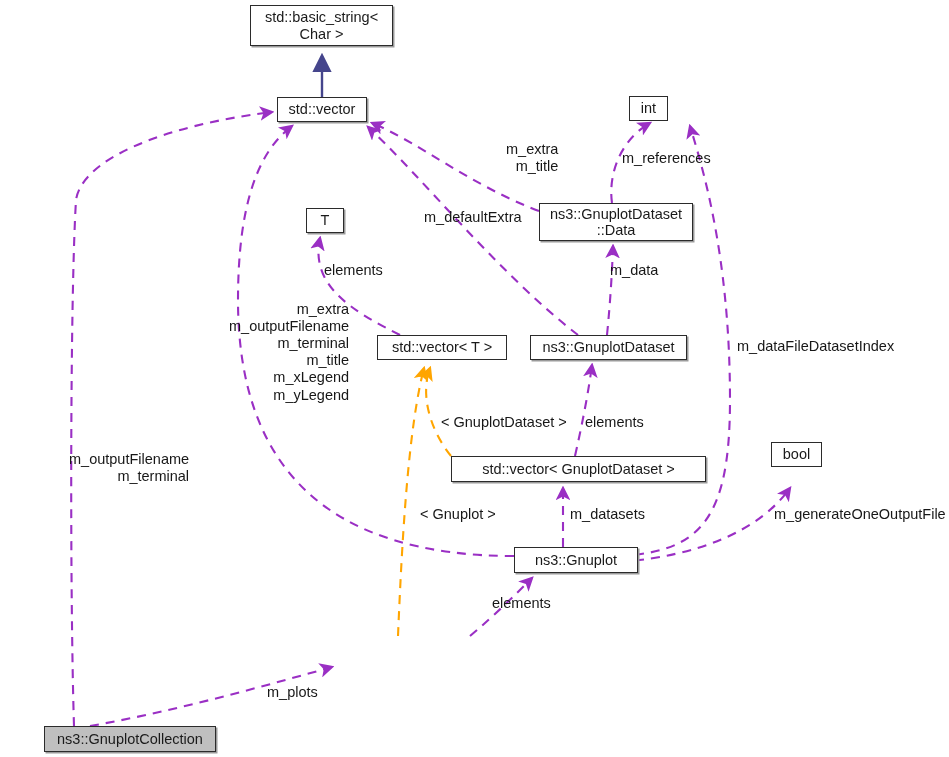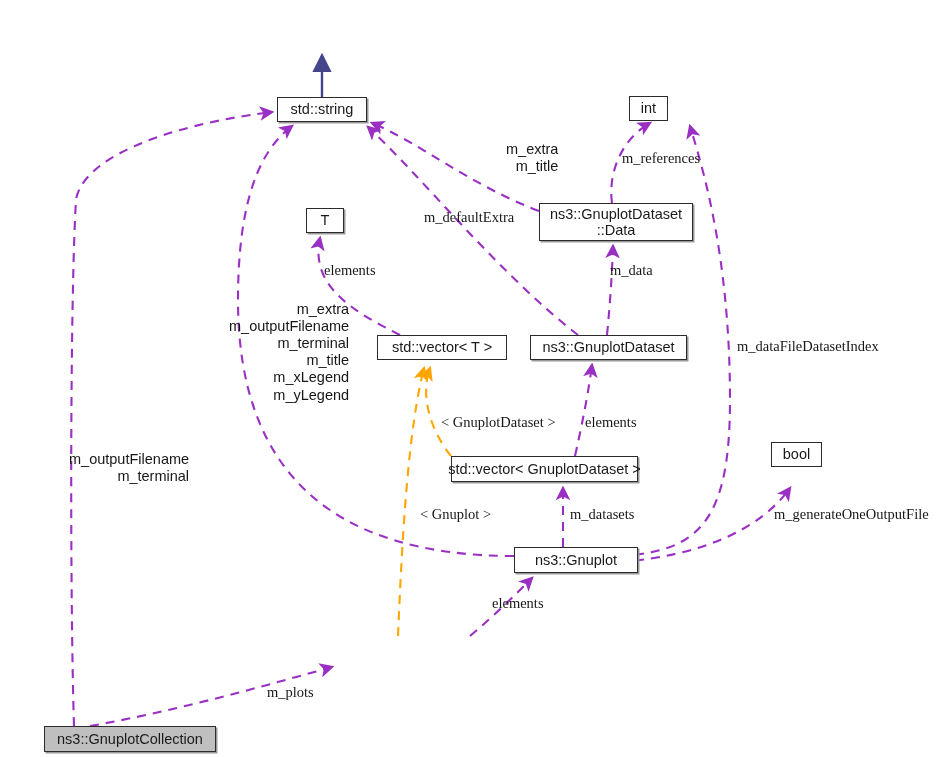--- a/index.html
+++ b/index.html
@@ -50,21 +50,20 @@
     position: absolute;
     color: #171717;
     font-size: 14.5px;
     line-height: 1.18;
     white-space: pre;
     text-align: right;
     background: transparent;
   }
   .edge-label.left {
     text-align: right;
-    font-family: Liberation Serif, serif;
   }
 </style>
 </head>
 <body>
 
 <div id="diagram">
 
   <svg id="edges" viewBox="0 0 949 757" width="949" height="757" xmlns="http://www.w3.org/2000/svg">
     <defs>
       <marker id="arrowPurple" viewBox="0 0 12 12" refX="10" refY="6" markerWidth="7" markerHeight="7" orient="auto-start-reverse">
@@ -136,35 +135,37 @@
 
     <g>
       <path d="M 90 726 C 170 712 250 690 332 667" stroke="#9a2fc4" stroke-width="2.1" fill="none" stroke-dasharray="9 7" marker-end="url(#arrowPurple)"></path>
     </g>
 
     <g>
       <path d="M 74 726 C 70 600 70 300 76 200 C 82 160 160 126 272 112" stroke="#9a2fc4" stroke-width="2.1" fill="none" stroke-dasharray="9 7" marker-end="url(#arrowPurple)"></path>
     </g>
   </svg>
 
-
-  <div class="node" style="left:277px; top:97px; width:90px; height:25px;">std::string</div>
+  <div class="node" style="left:250px; top:5px; width:143px; height:41px;">std::basic_string&lt;
+Char &gt;</div>
+
+  <div class="node" style="left:277px; top:97px; width:90px; height:25px;">std::vector</div>
 
   <div class="node thin" style="left:629px; top:96px; width:39px; height:25px;">int</div>
 
   <div class="node" style="left:306px; top:208px; width:38px; height:25px;">T</div>
 
   <div class="node" style="left:539px; top:203px; width:154px; height:38px;">ns3::GnuplotDataset
 ::Data</div>
 
   <div class="node thin" style="left:377px; top:335px; width:130px; height:25px;">std::vector&lt; T &gt;</div>
 
   <div class="node" style="left:530px; top:335px; width:157px; height:25px;">ns3::GnuplotDataset</div>
 
-  <div class="node" style="left:451px; top:456px; width:187px; height:26px;">std::vector&lt; GnuplotDataset &gt;</div>
+  <div class="node" style="left:451px; top:456px; width:255px; height:26px;">std::vector&lt; GnuplotDataset &gt;</div>
 
   <div class="node thin" style="left:771px; top:442px; width:51px; height:25px;">bool</div>
 
   <div class="node" style="left:514px; top:547px; width:124px; height:26px;">ns3::Gnuplot</div>
 
 
   <div class="node filled" style="left:4px; top:726px; width:172px; height:26px;margin-left:40px;">ns3::GnuplotCollection</div>
 
   <div class="edge-label" style="left:506px; top:141px;">m_extra
 m_title</div>

